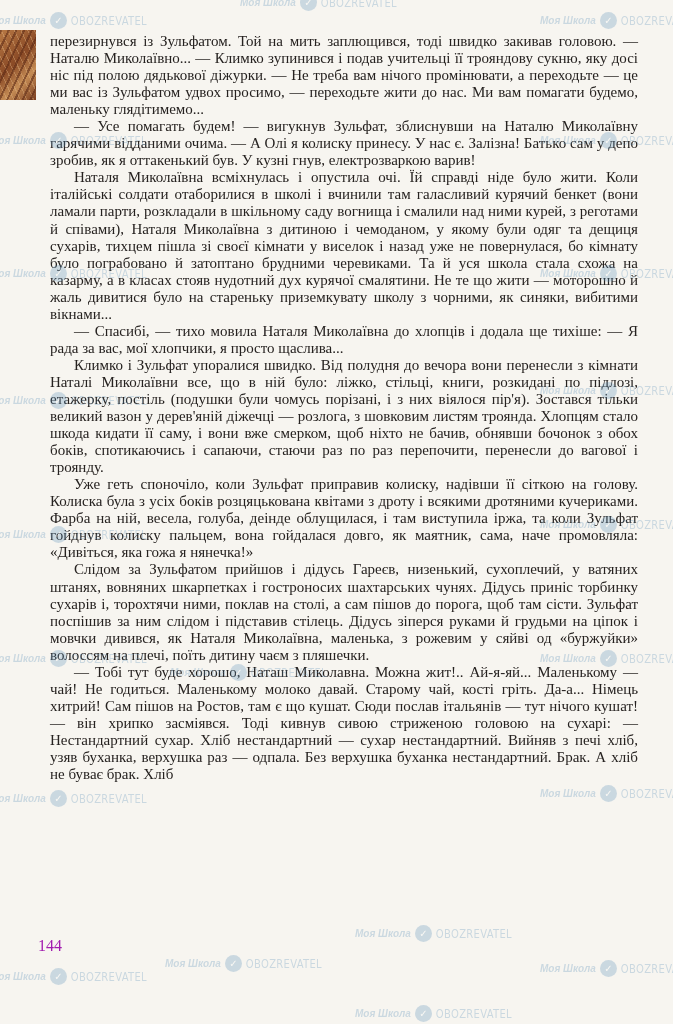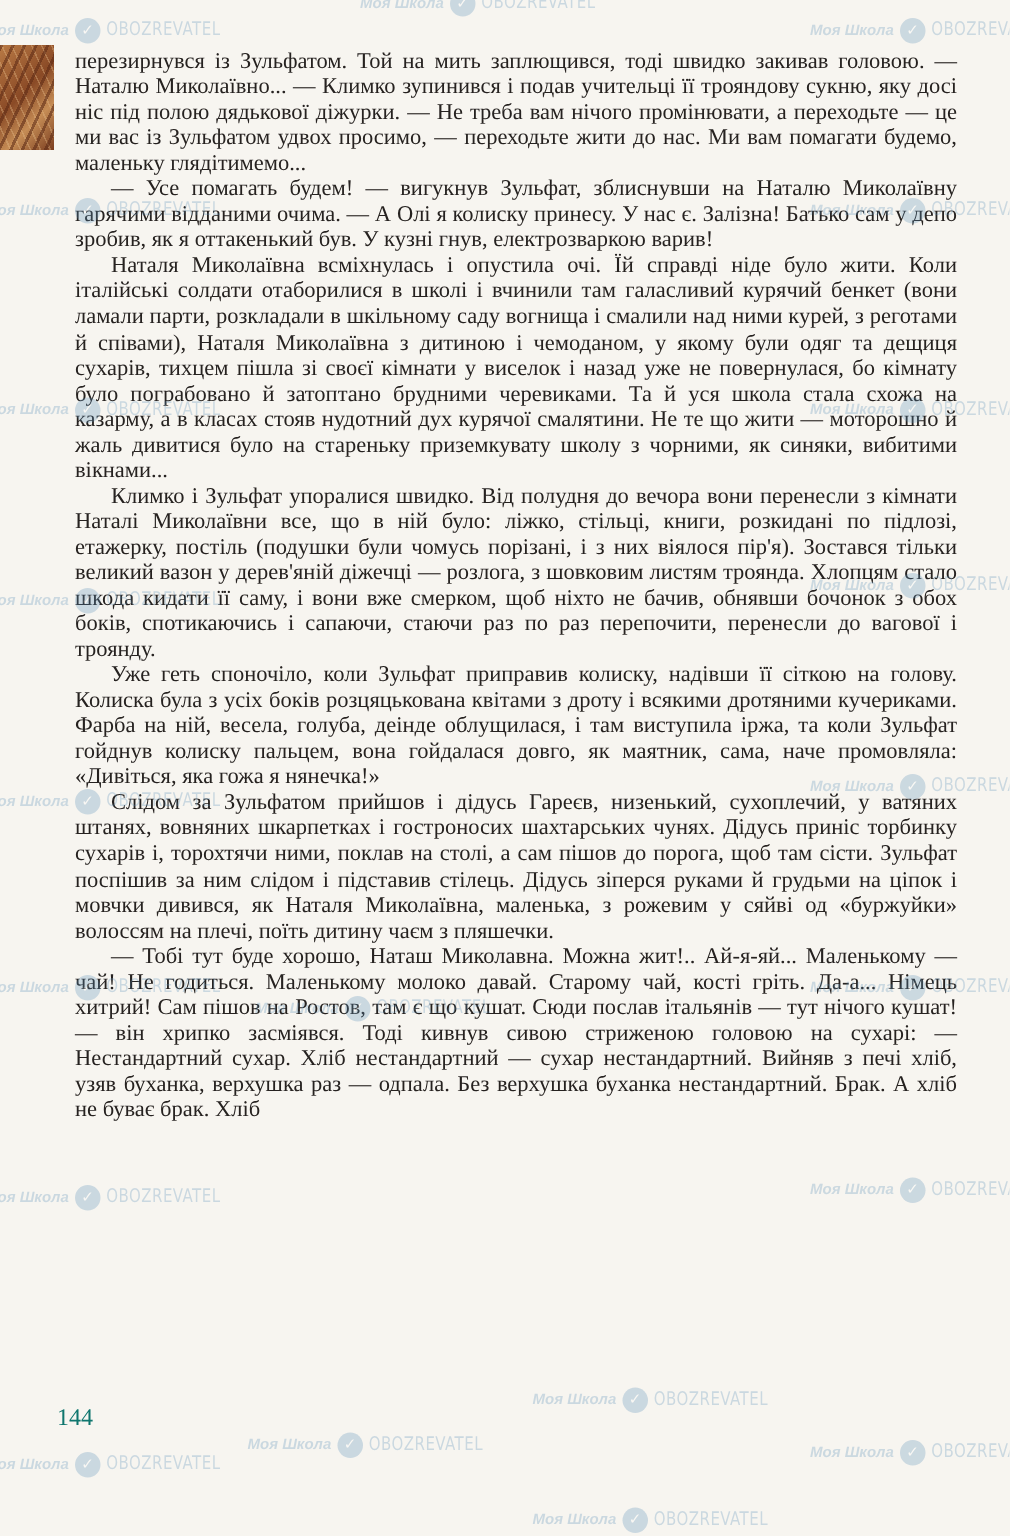--- a/index.html
+++ b/index.html
@@ -21,21 +21,21 @@
   .text-block {
     position: absolute; left: 50px; top: 33px; width: 588px;
     font-size: 15px; line-height: 17.05px;
     text-align: justify;
     hyphens: none;
   }
   .text-block p { margin: 0; text-indent: 24px; }
   .text-block p.first { text-indent: 0; }
   .page-number {
     position: absolute; left: 38px; top: 937px;
-    font-size: 16px; color: #0f766e;
+    font-size: 16px; color: #a21caf;
   }
   .watermark {
     position: absolute; display: flex; align-items: center; gap: 4px;
     opacity: 0.28; pointer-events: none; white-space: nowrap;
   }
   .wm-brand {
     font-family: "Liberation Sans", "DejaVu Sans", sans-serif;
     font-style: italic; font-weight: bold; font-size: 10px; color: #5a8fb8;
   }
   .wm-logo {
@@ -52,20 +52,21 @@
 <body>
 
 <div class="page">
 
   <div class="corner-image"></div>
 
   <div class="text-block">
     <p class="first">перезирнувся із Зульфатом. Той на мить заплющився, тоді швидко закивав головою. — Наталю Миколаївно... — Климко зупинився і подав учительці її трояндову сукню, яку досі ніс під полою дядькової діжурки. — Не треба вам нічого промінювати, а переходьте — це ми вас із Зульфатом удвох просимо, — переходьте жити до нас. Ми вам помагати будемо, маленьку глядітимемо...</p>
     <p>— Усе помагать будем! — вигукнув Зульфат, зблиснувши на Наталю Миколаївну гарячими відданими очима. — А Олі я колиску принесу. У нас є. Залізна! Батько сам у депо зробив, як я оттакенький був. У кузні гнув, електрозваркою варив!</p>
     <p>Наталя Миколаївна всміхнулась і опустила очі. Їй справді ніде було жити. Коли італійські солдати отаборилися в школі і вчинили там галасливий курячий бенкет (вони ламали парти, розкладали в шкільному саду вогнища і смалили над ними курей, з реготами й співами), Наталя Миколаївна з дитиною і чемоданом, у якому були одяг та дещиця сухарів, тихцем пішла зі своєї кімнати у виселок і назад уже не повернулася, бо кімнату було пограбовано й затоптано брудними черевиками. Та й уся школа стала схожа на казарму, а в класах стояв нудотний дух курячої смалятини. Не те що жити — моторошно й жаль дивитися було на стареньку приземкувату школу з чорними, як синяки, вибитими вікнами...</p>
+    <p>— Спасибі, — тихо мовила Наталя Миколаївна до хлопців і додала ще тихіше: — Я рада за вас, мої хлопчики, я просто щаслива...</p>
     <p>Климко і Зульфат упоралися швидко. Від полудня до вечора вони перенесли з кімнати Наталі Миколаївни все, що в ній було: ліжко, стільці, книги, розкидані по підлозі, етажерку, постіль (подушки були чомусь порізані, і з них віялося пір'я). Зостався тільки великий вазон у дерев'яній діжечці — розлога, з шовковим листям троянда. Хлопцям стало шкода кидати її саму, і вони вже смерком, щоб ніхто не бачив, обнявши бочонок з обох боків, спотикаючись і сапаючи, стаючи раз по раз перепочити, перенесли до вагової і троянду.</p>
     <p>Уже геть споночіло, коли Зульфат приправив колиску, надівши її сіткою на голову. Колиска була з усіх боків розцяцькована квітами з дроту і всякими дротяними кучериками. Фарба на ній, весела, голуба, деінде облущилася, і там виступила іржа, та коли Зульфат гойднув колиску пальцем, вона гойдалася довго, як маятник, сама, наче промовляла: «Дивіться, яка гожа я нянечка!»</p>
     <p>Слідом за Зульфатом прийшов і дідусь Гареєв, низенький, сухоплечий, у ватяних штанях, вовняних шкарпетках і гостроносих шахтарських чунях. Дідусь приніс торбинку сухарів і, торохтячи ними, поклав на столі, а сам пішов до порога, щоб там сісти. Зульфат поспішив за ним слідом і підставив стілець. Дідусь зіперся руками й грудьми на ціпок і мовчки дивився, як Наталя Миколаївна, маленька, з рожевим у сяйві од «буржуйки» волоссям на плечі, поїть дитину чаєм з пляшечки.</p>
     <p>— Тобі тут буде хорошо, Наташ Миколавна. Можна жит!.. Ай-я-яй... Маленькому — чай! Не годиться. Маленькому молоко давай. Старому чай, кості гріть. Да-а... Німець хитрий! Сам пішов на Ростов, там є що кушат. Сюди послав італьянів — тут нічого кушат! — він хрипко засміявся. Тоді кивнув сивою стриженою головою на сухарі: — Нестандартний сухар. Хліб нестандартний — сухар нестандартний. Вийняв з печі хліб, узяв буханка, верхушка раз — одпала. Без верхушка буханка нестандартний. Брак. А хліб не буває брак. Хліб</p>
   </div>
 
   <div class="page-number">144</div>
 
   <div class="watermark" style="left:-10px;top:12px;">
     <span class="wm-brand">Моя Школа</span>

